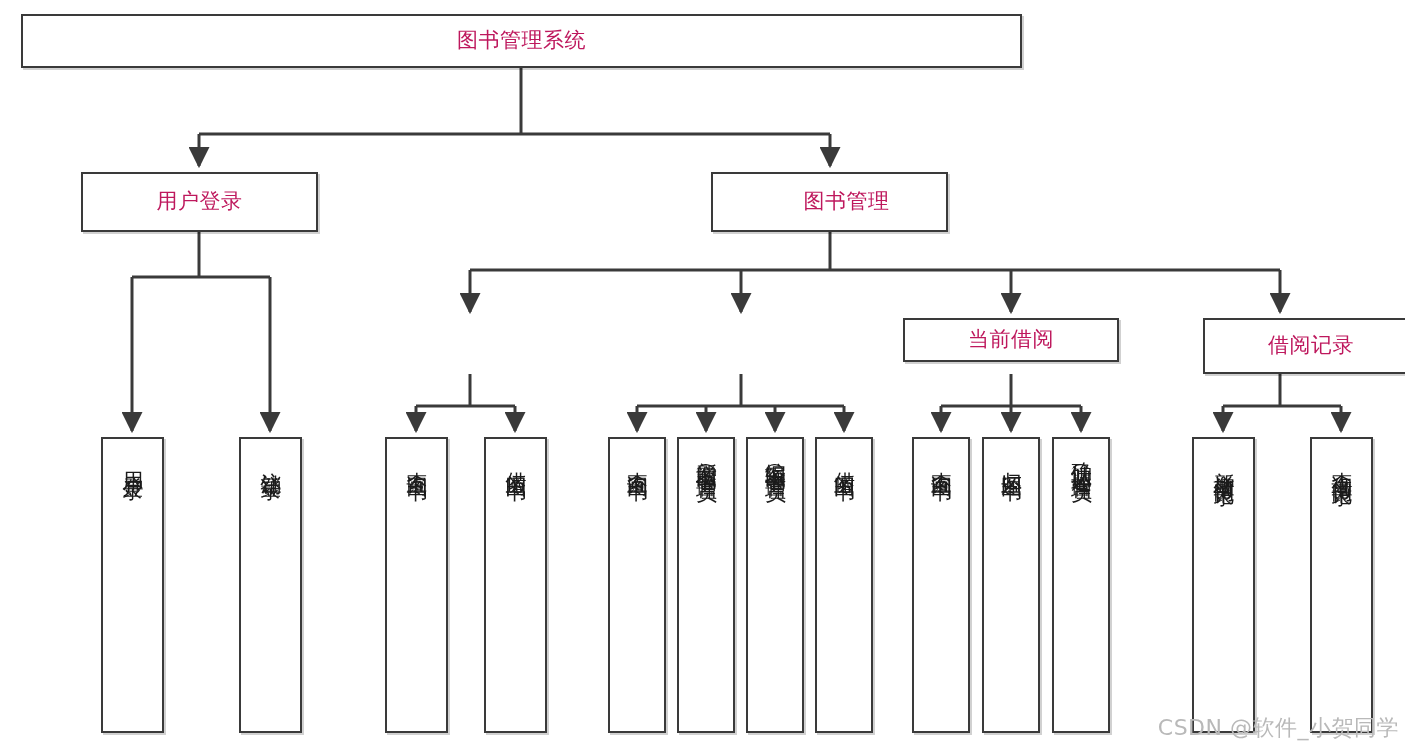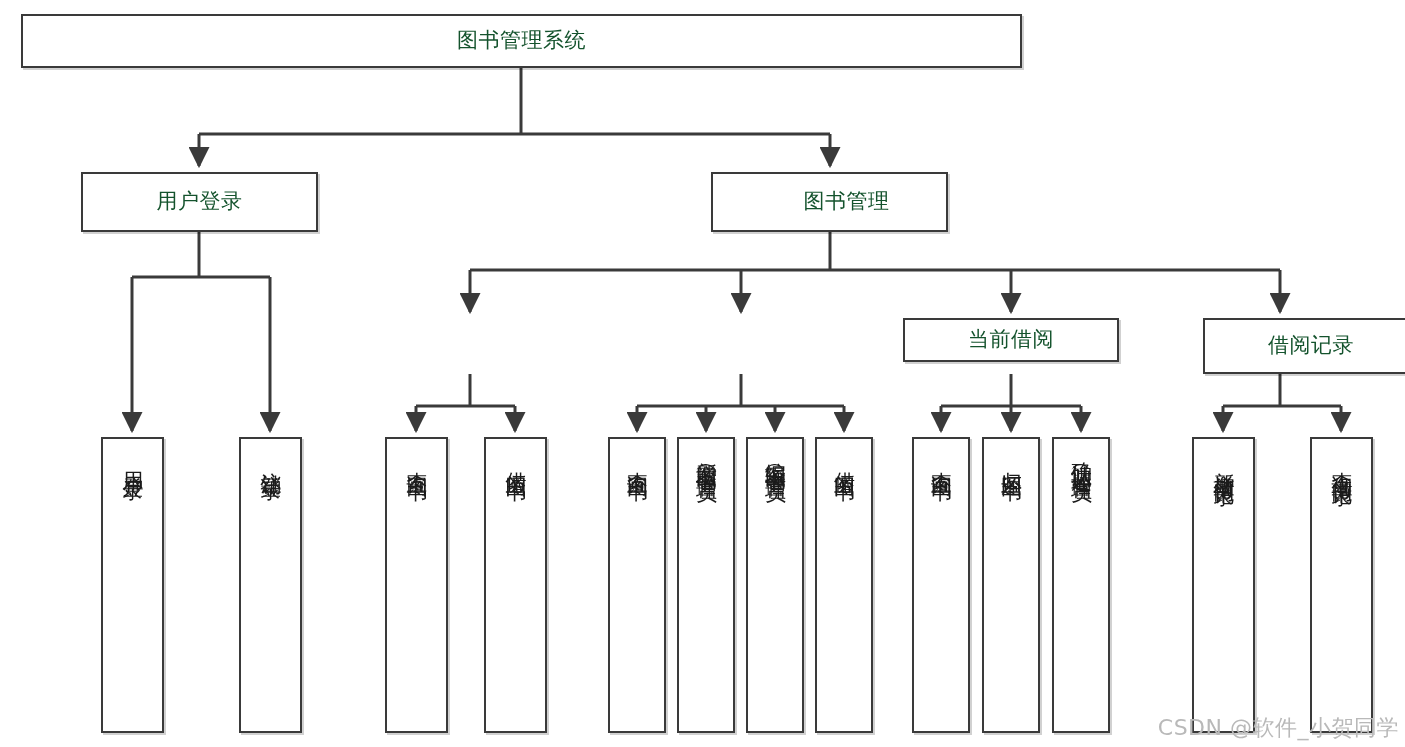--- a/index.html
+++ b/index.html
@@ -29,21 +29,21 @@
     box-sizing: border-box;
     border: 2px solid #3a3a3a;
     background: #ffffff;
     display: flex;
     align-items: center;
     justify-content: center;
     box-shadow: 2px 2px 0 rgba(0,0,0,0.18);
   }
   .node-label-h {
     font-size: 21px;
-    color: #14532d;
+    color: #be185d;
     line-height: 1.1;
     white-space: nowrap;
     letter-spacing: 0.5px;
   }
   .node-box.vertical {
     align-items: flex-start;
     justify-content: center;
     padding-top: 16px;
   }
   .node-label-v {

